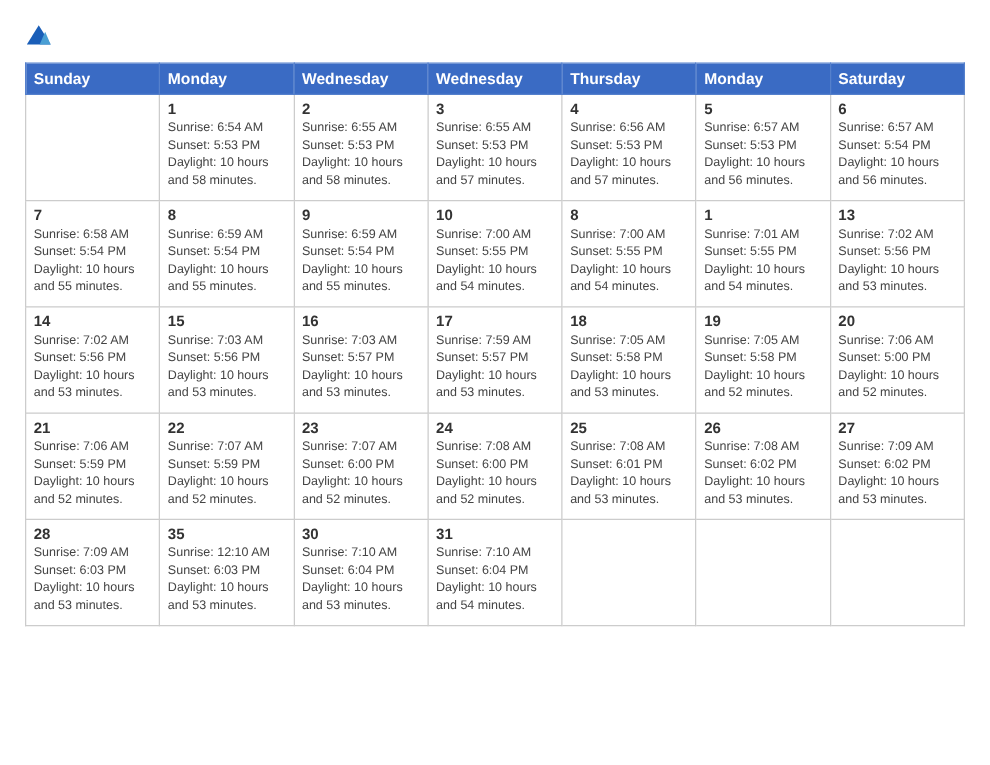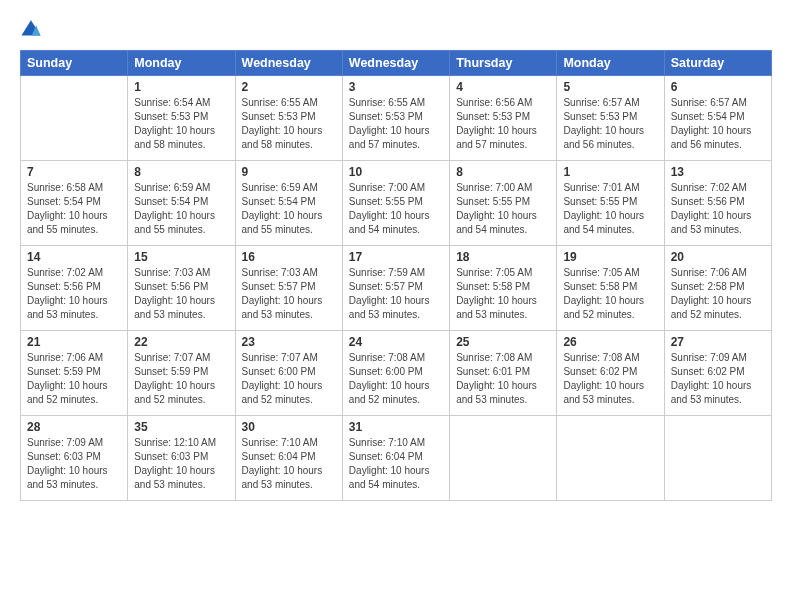--- a/index.html
+++ b/index.html
@@ -261,21 +261,21 @@
           <td>
             <span class="day-number">19</span>
             <div class="day-info">Sunrise: 7:05 AM
 Sunset: 5:58 PM
 Daylight: 10 hours
 and 52 minutes.</div>
           </td>
           <td>
             <span class="day-number">20</span>
             <div class="day-info">Sunrise: 7:06 AM
-Sunset: 2:58 PM
+Sunset: 5:00 PM
 Daylight: 10 hours
 and 52 minutes.</div>
           </td>
         </tr>
         <tr>
           <td>
             <span class="day-number">21</span>
             <div class="day-info">Sunrise: 7:06 AM
 Sunset: 5:59 PM
 Daylight: 10 hours

